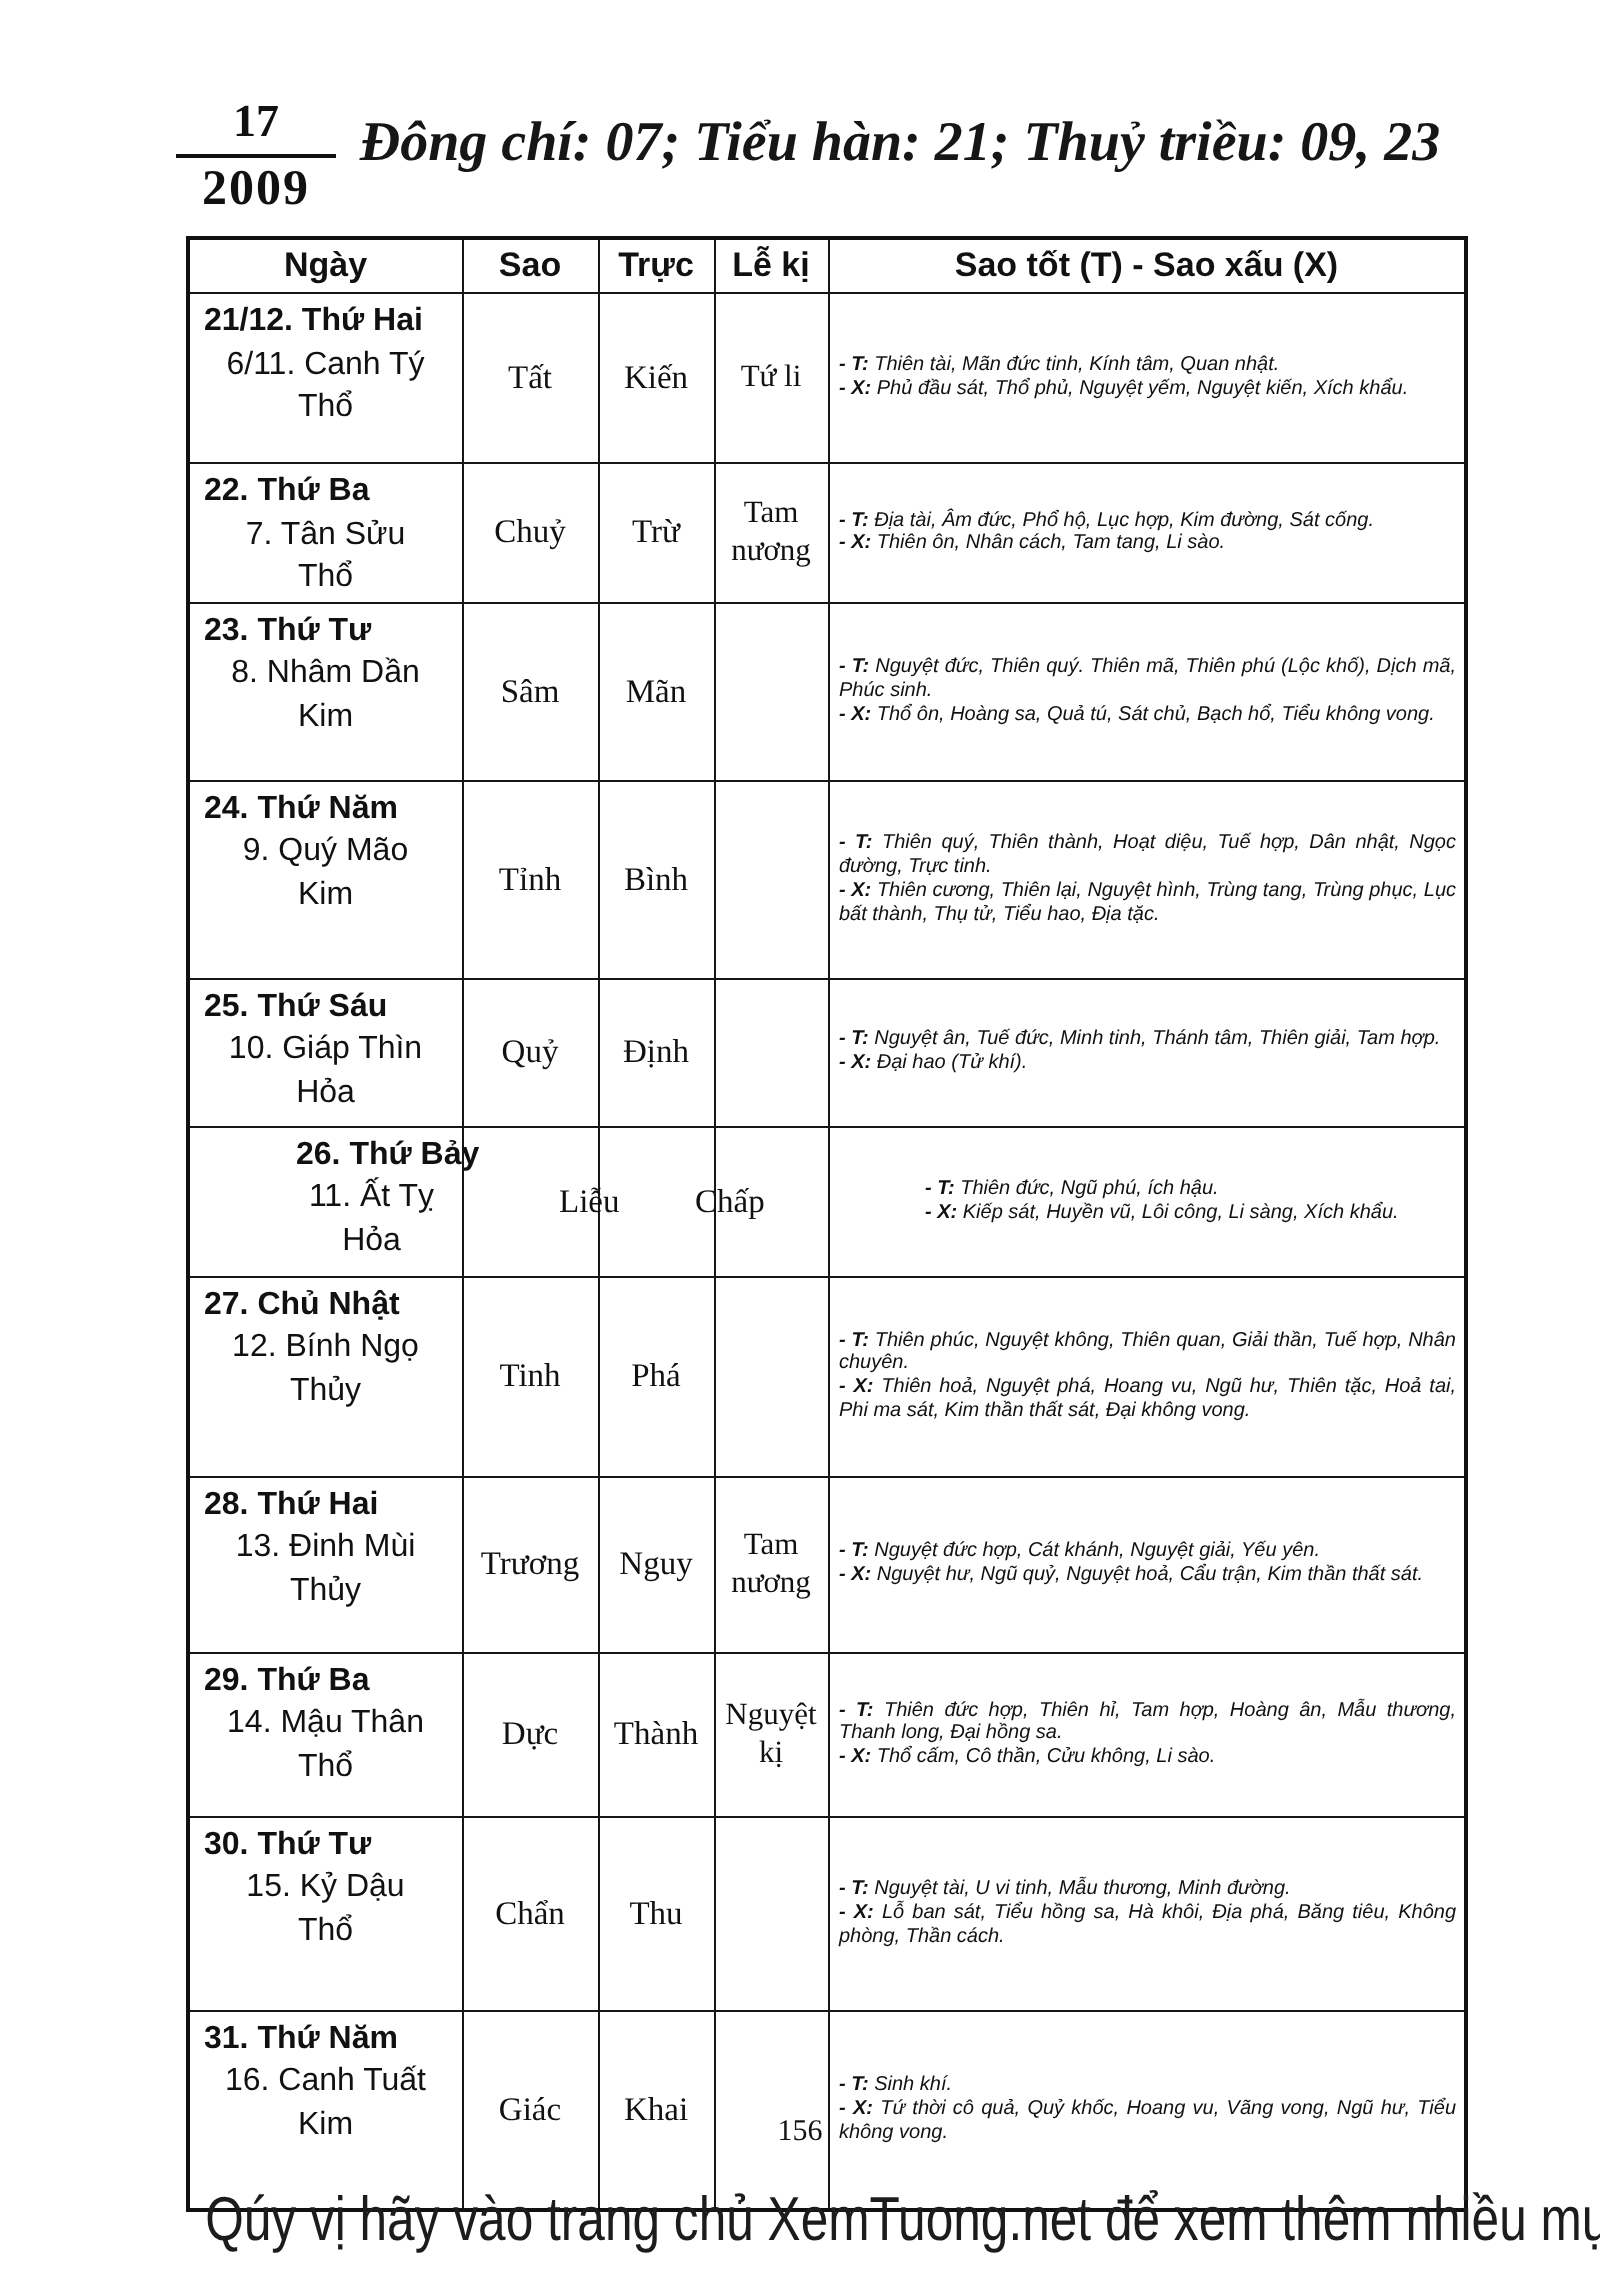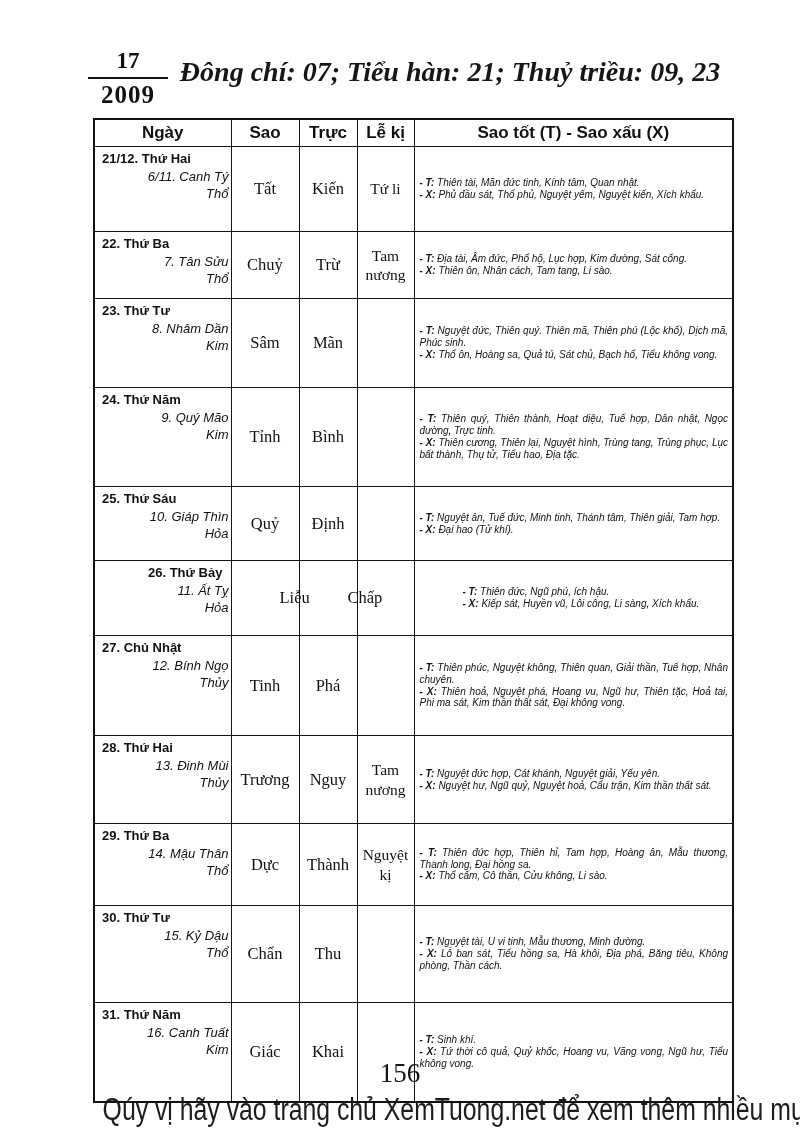--- a/index.html
+++ b/index.html
@@ -52,23 +52,23 @@
   col.c-leki{width:57px;} col.c-tx{width:319px;}
 
   
   tbody tr:nth-child(1) td{height:80px;} tbody tr:nth-child(2) td{height:62px;}
   tbody tr:nth-child(3) td{height:84px;} tbody tr:nth-child(4) td{height:94px;}
   tbody tr:nth-child(5) td{height:69px;} tbody tr:nth-child(6) td{height:70px;padding-left:48px;}
   tbody tr:nth-child(7) td{height:95px;} tbody tr:nth-child(8) td{height:83px;}
   tbody tr:nth-child(9) td{height:77px;} tbody tr:nth-child(10) td{height:92px;}
   tbody tr:nth-child(11) td{height:94px;}
 
-  td.day-cell{font-size:13px;line-height:1.35;vertical-align:top;padding-top:3px;}
+  td.day-cell{font-size:16px;line-height:1.35;vertical-align:top;padding-top:3px;}
   .day-line1{font-weight:bold;text-align:left;padding-left:5px;white-space:nowrap;}
-  .day-line2,.day-line3{text-align:right;font-style:italic;}
+  .day-line2,.day-line3{text-align:center;}
 
   td.sao-cell,td.truc-cell,td.leki-cell{
     font-family:Liberation Serif, serif;
     font-size:16.5px;text-align:center;
   }
   td.leki-cell{font-size:15.5px;line-height:1.25;}
 
   td.tx-cell{
     font-size:10px;line-height:1.18;
     vertical-align:middle;padding:2px 4px 2px 5px;font-style:italic;
@@ -83,21 +83,21 @@
     font-size:100px;letter-spacing:-3px;white-space:nowrap;
     color:rgba(225,225,225,0.30);
     -webkit-text-stroke:2.5px #c4c4c4;
     text-stroke:2.5px #c4c4c4;
     z-index:6;pointer-events:none;
   }
 
   
   .page-number{
     position:absolute;left:0;right:0;top:1058px;text-align:center;
-    font-family:"Liberation Serif",serif;font-size:27px;color:#141414;
+    font-family:"Liberation Serif",serif;font-size:15px;color:#141414;
   }
   .footer-promo{
     position:absolute;left:0;right:0;top:1092px;text-align:center;
     font-size:31px;color:#1c1c1c;white-space:nowrap;
   }
   .footer-promo span{display:inline-block;transform:scaleX(0.80);transform-origin:center;}
 </style>
 </head>
 <body>
 

